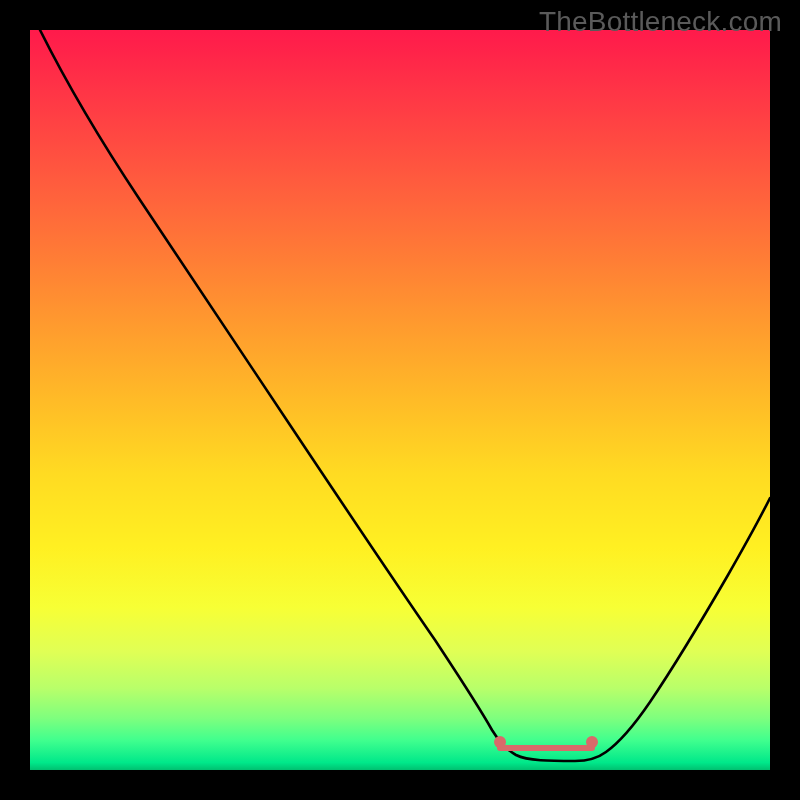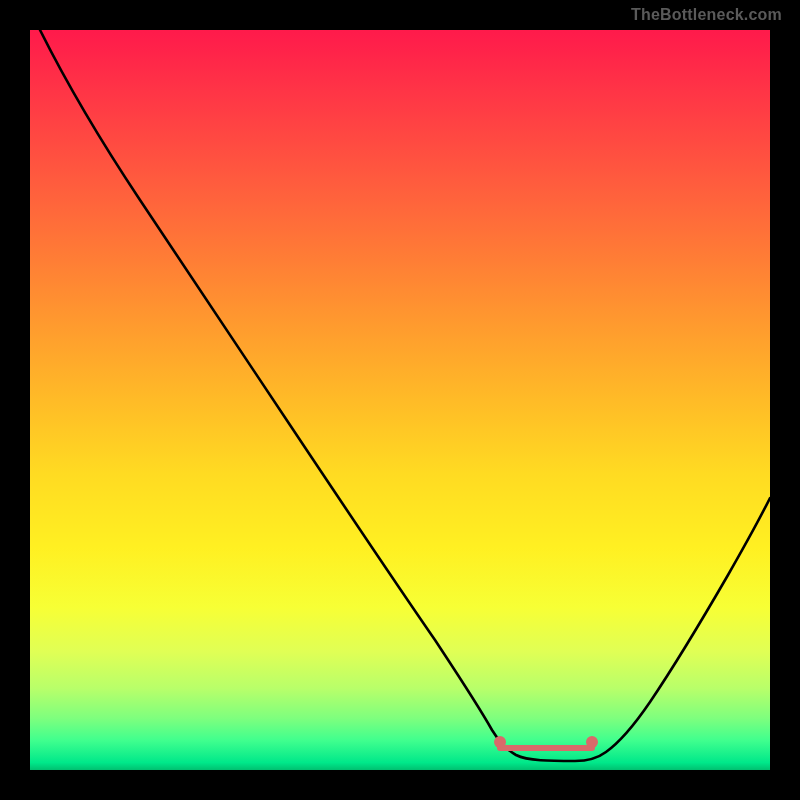--- a/index.html
+++ b/index.html
@@ -15,22 +15,22 @@
     position: relative;
     width: 800px;
     height: 800px;
     background: #000;
   }
   .watermark {
     position: absolute;
     top: 6px;
     right: 18px;
     color: #5a5a5a;
-    font-size: 16px;
-    font-weight: 700;
+    font-size: 28px;
+    font-weight: 400;
     letter-spacing: 0.2px;
     z-index: 10;
   }
   .plot-area {
     position: absolute;
     left: 30px;
     top: 30px;
     width: 740px;
     height: 740px;
     overflow: hidden;

